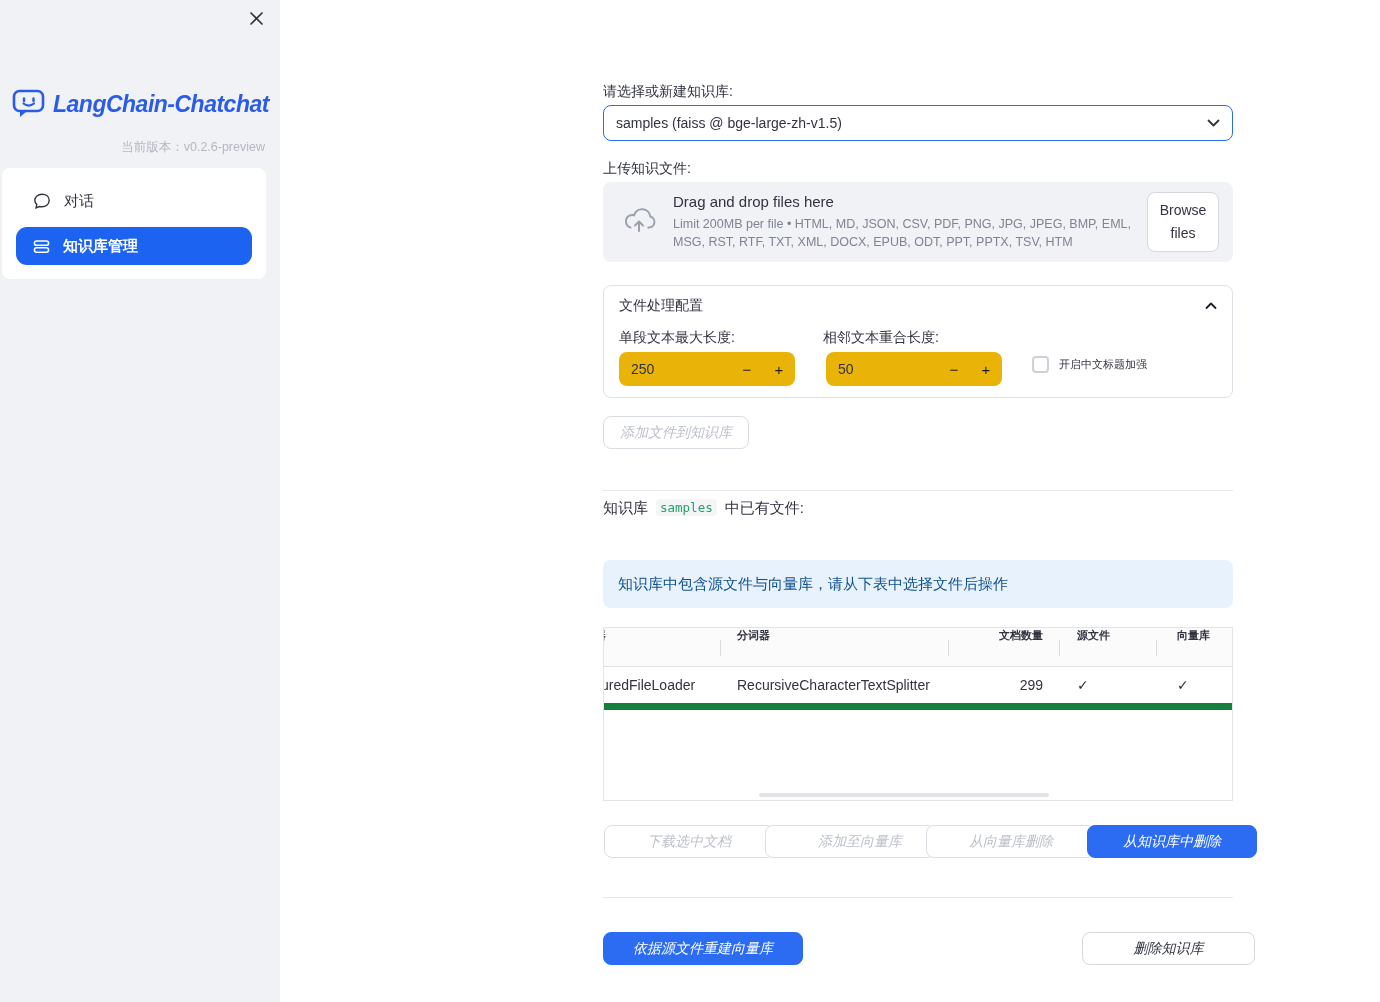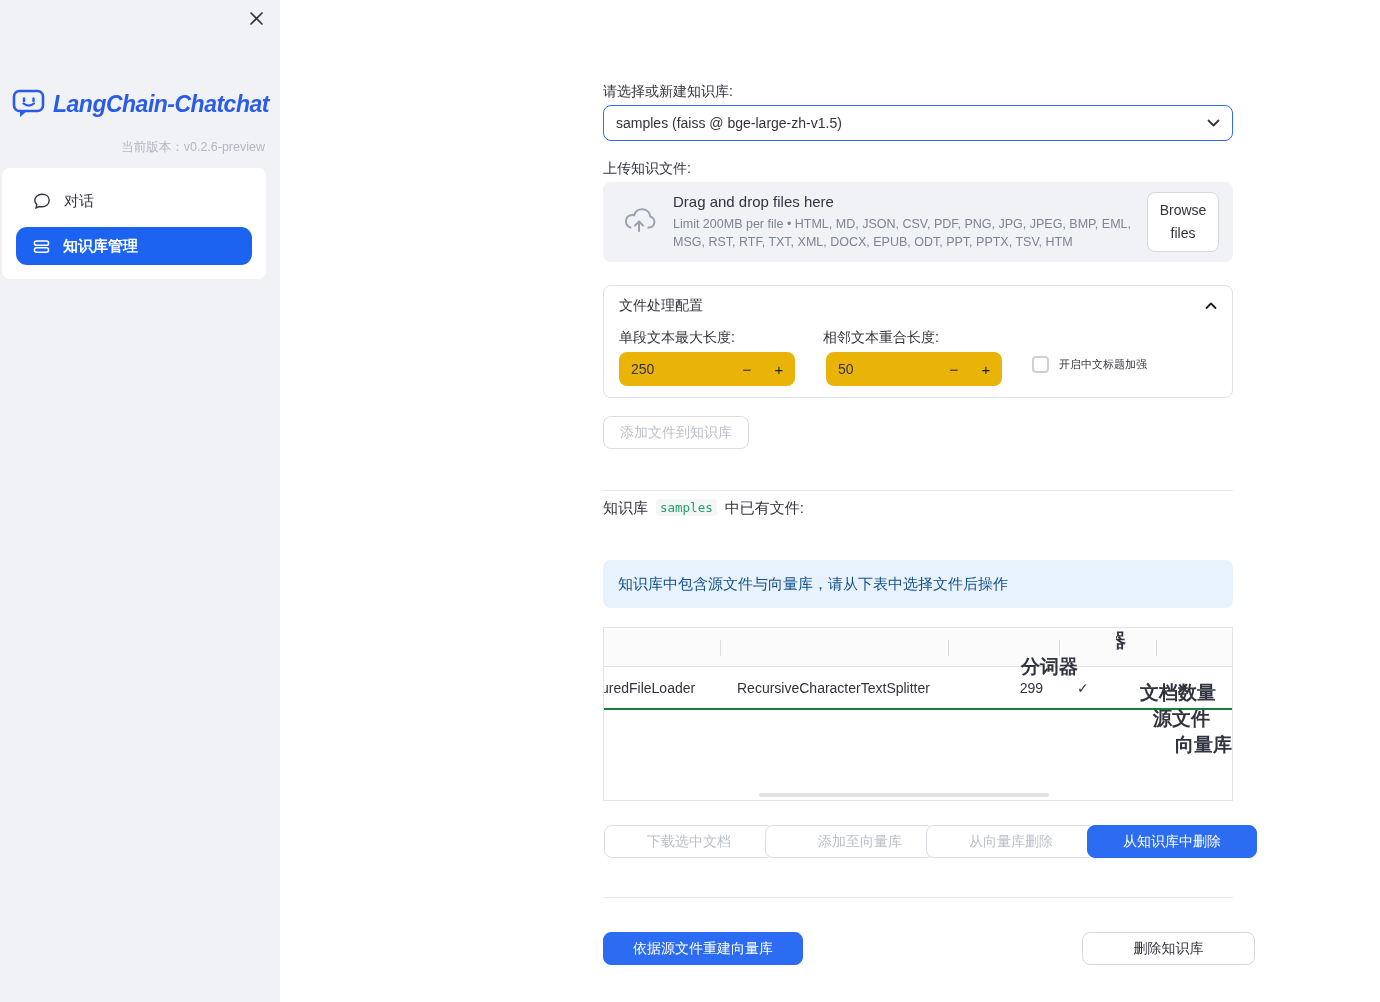--- a/index.html
+++ b/index.html
@@ -49,41 +49,41 @@
   .num-input { position:absolute; top:66px; width:176px; height:34px; background:#eab308;
     border-radius:8px; display:flex; align-items:center; font-size:14px; padding-left:12px; }
   .step-btn { width:32px; height:34px; display:flex; align-items:center; justify-content:center;
     font-size:15px; color:#1d1f27; cursor:pointer; }
   .num-val { flex:1; }
   .chk-row { position:absolute; left:428px; top:70px; display:flex; align-items:center; gap:10px; cursor:pointer; }
   .chk-box { width:17px; height:17px; border:2px solid #ccd0d8; border-radius:4px; background:#fff; flex:none; }
   .chk-label { font-size:11px; }
 
   .btn { border-radius:8px; font-size:14px; font-family:inherit; cursor:pointer;
-    display:inline-flex; align-items:center; justify-content:center; }
+    display:inline-flex; align-items:center; justify-content:center;font-style:italic; }
   .btn-disabled { background:#fff; border:1px solid #dcdee3; color:#bcc0c9; cursor:default; }
   .btn-secondary { background:#fff; border:1px solid #d5d8de; color:#31333f; }
   .btn-primary { background:#2b6cf3; border:1px solid #2b6cf3; color:#fff; }
 
   .add-btn { position:absolute; left:0; top:416px; height:33px; padding:0 16px; }
   .divider { position:absolute; left:0; width:630px; height:1px; background:#e7e8eb; }
 
   .files-line { position:absolute; left:0; top:499px; font-size:15px; display:flex; align-items:flex-start; gap:8px; }
   .code-chip { font-family:"DejaVu Sans Mono","Liberation Mono",monospace; font-size:12.5px;
     color:#21a366; background:#f4f5f7; border-radius:4px; padding:1px 4px; }
 
   .info-box { position:absolute; left:0; top:560px; width:630px; height:48px;
     background:rgba(28,131,225,0.10); border-radius:8px; display:flex; align-items:center;
     padding:0 15px; font-size:15px; color:#10508d; }
 
   .table { position:absolute; left:0; top:627px; width:630px; height:174px;
     border:1px solid #e3e4e8; background:#fff; overflow:hidden; }
   .thead { display:flex; height:39px; background:#fbfbfc; border-bottom:1px solid #dfe1e5;
-    font-size:19px; font-weight:600; align-items:flex-end;flex-direction:column; }
-  .trow { display:flex; height:43px; border-bottom:2px solid #15803d; font-size:14px; align-items:center; }
+    font-size:11px; font-weight:600; align-items:flex-start; }
+  .trow { display:flex; height:43px; border-bottom:7px solid #15803d; font-size:14px; align-items:center; }
   .c1 { width:116px; overflow:hidden; white-space:nowrap; flex:none; }
   .c2 { width:228px; padding-left:17px; flex:none; overflow:hidden; white-space:nowrap; }
   .c3 { width:111px; text-align:right; padding-right:16px; flex:none; }
   .c4 { width:97px; padding-left:18px; flex:none; }
   .c5 { width:78px; padding-left:21px; flex:none; }
   .hsep { width:1px; height:16px; background:#d9dbdf; position:absolute; top:12px; }
   .clip-shift { display:inline-block; margin-left:-9px; }
   .hscroll { position:absolute; left:155px; bottom:3px; width:290px; height:4px;
     background:#e2e3e7; border-radius:2px; }
 

